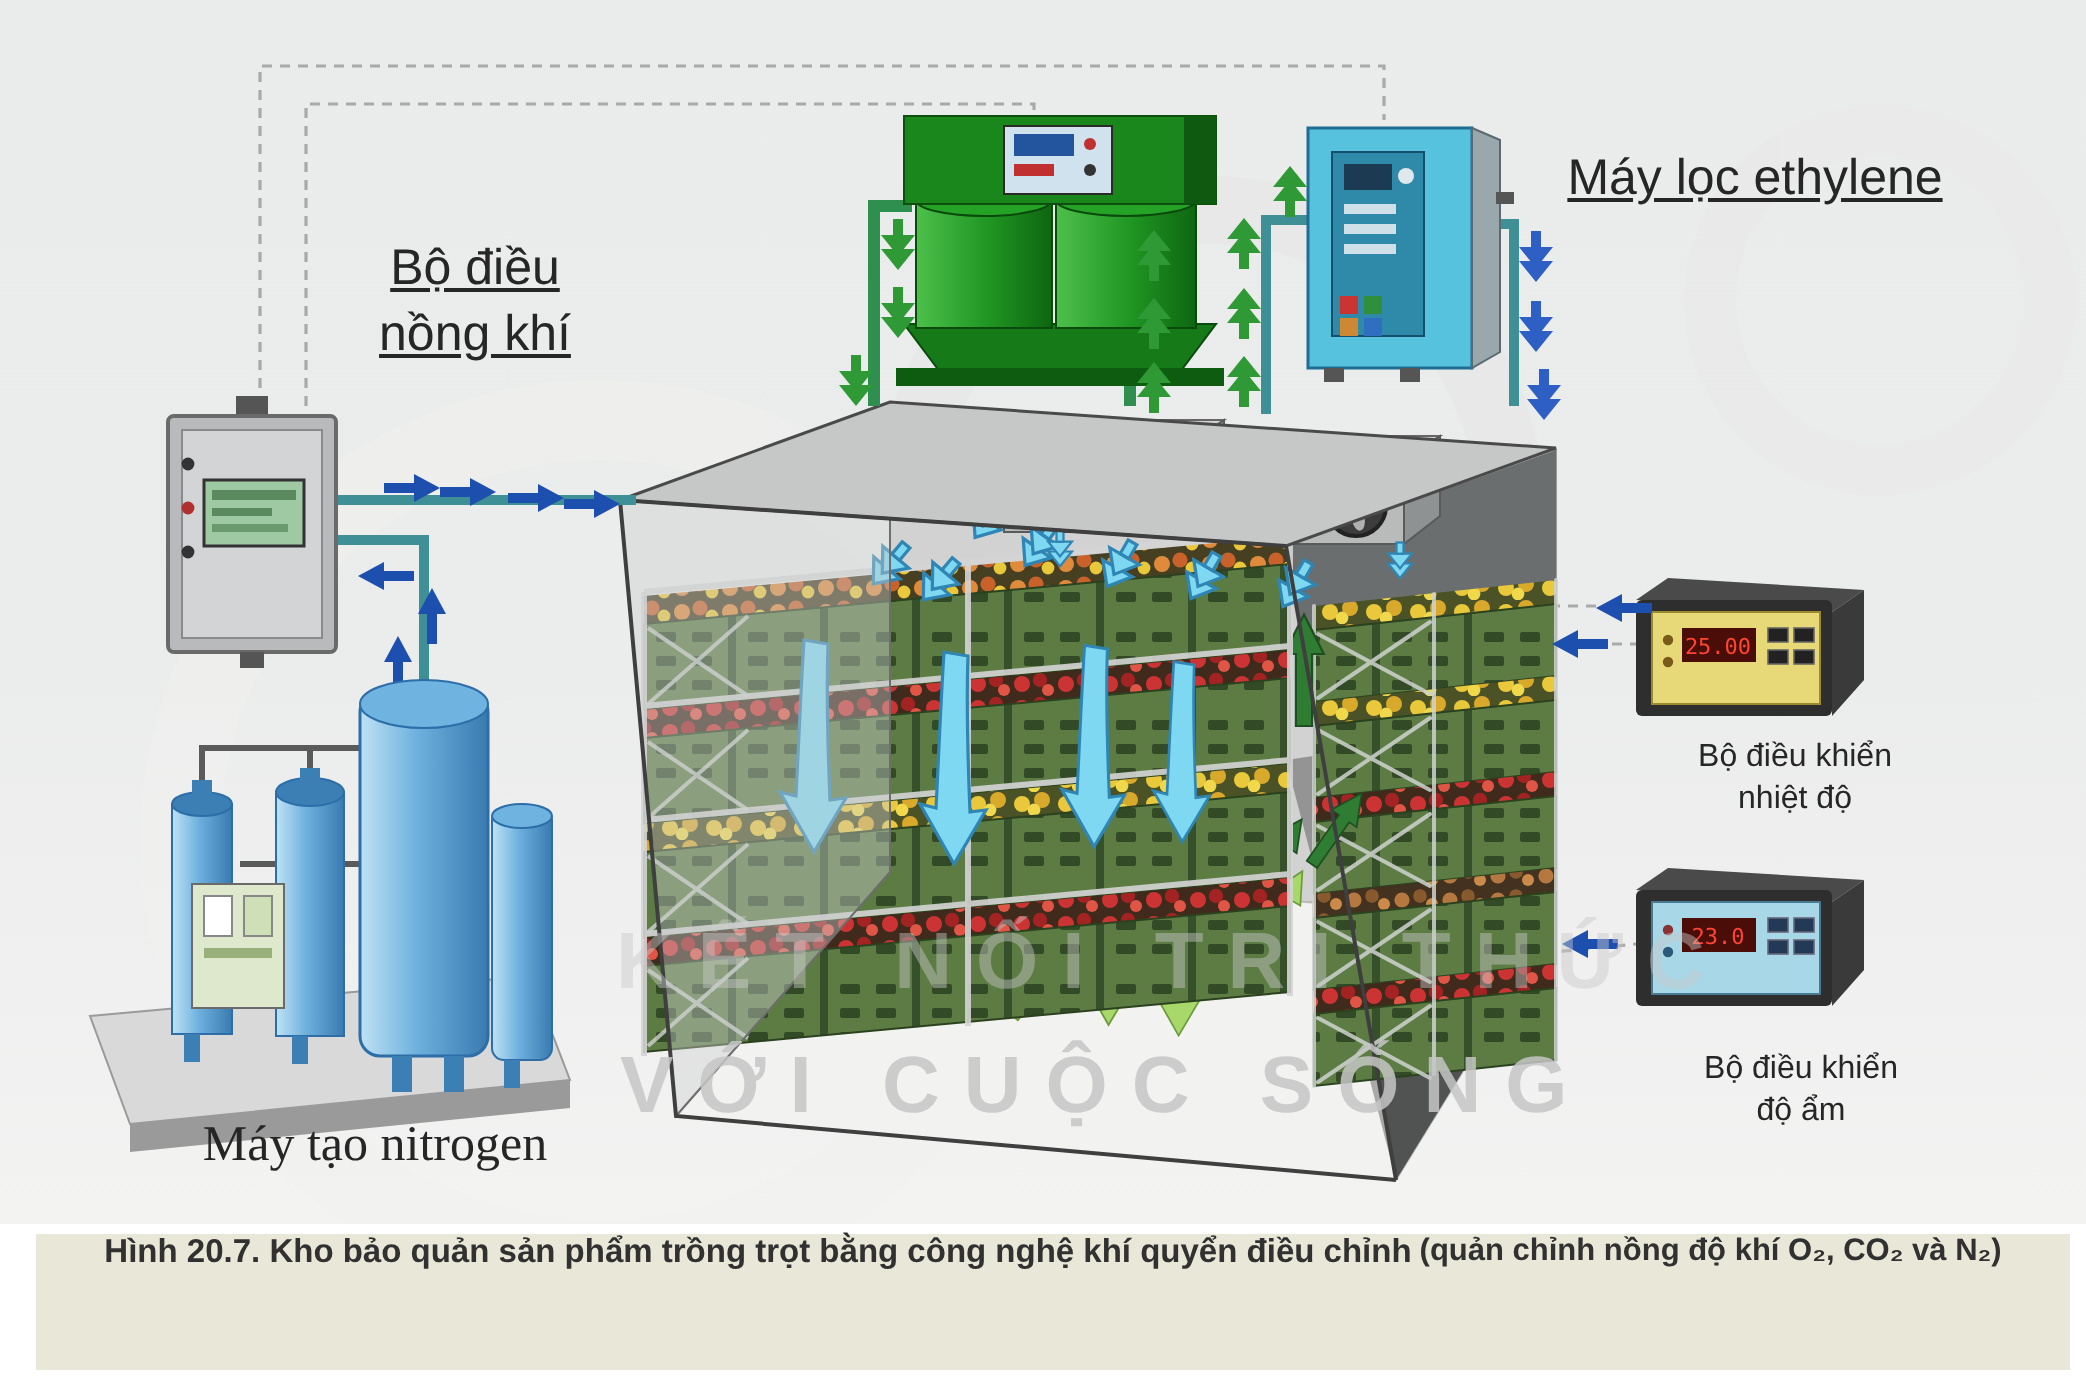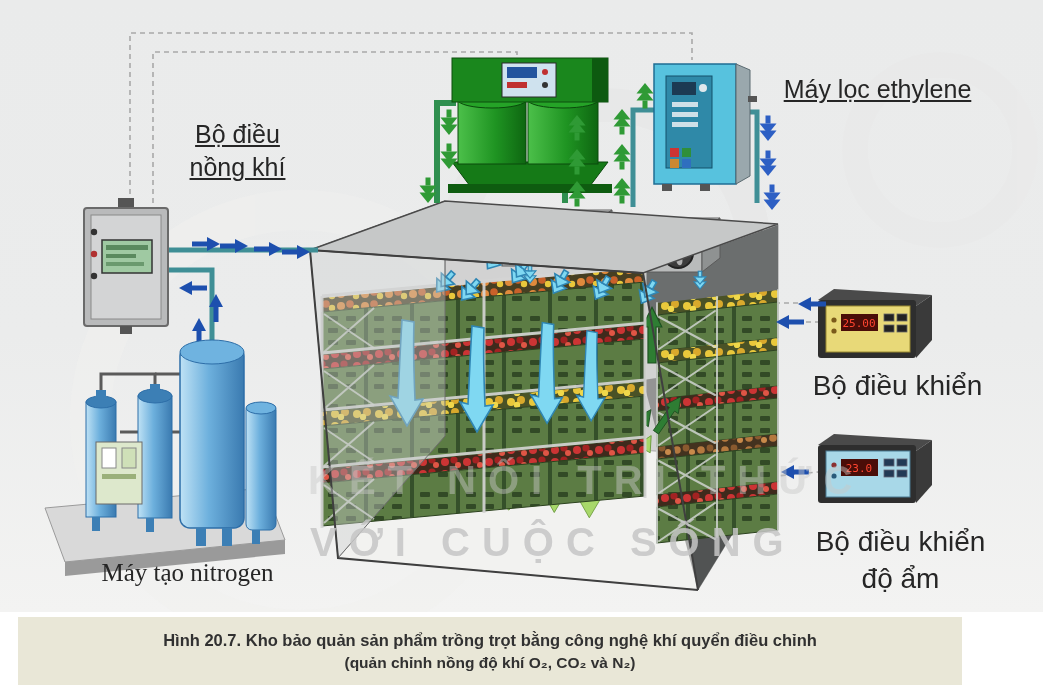--- a/index.html
+++ b/index.html
@@ -3,24 +3,24 @@
 <meta charset="utf-8">
 <style>
   html,body{margin:0;padding:0;background:#fff;}
   .stage{position:relative;width:1043px;height:693px;overflow:hidden;background:#fff;
          font-family:"Liberation Sans",sans-serif;}
   .diagram-bg{position:absolute;left:0;top:0;width:1043px;height:612px;
               background:linear-gradient(180deg,#eaebeb 0%,#ebecec 55%,#f3f3f2 100%);}
   svg{position:absolute;left:0;top:0;}
   .lbl{position:absolute;color:#262626;text-align:center;line-height:1.32;}
   .lbl-big{font-size:25px;}
-  .lbl-med{font-size:28px;}
-  .caption-bar{position:absolute;left:18px;top:617px;width:944px;height:68px;
+  .lbl-med{font-size:16px;}
+  .caption-bar{position:absolute;left:18px;top:617px;width:1017px;height:68px;
                background:#e9e7d7;text-align:center;color:#313131;
-               display:flex;flex-direction:column;justify-content:center;gap:4px;}
+               display:flex;flex-direction:row;justify-content:center;gap:4px;}
   .caption-line1{font-size:16.5px;font-weight:bold;}
   .caption-line2{font-size:15.5px;font-weight:bold;}
 </style>
 </head>
 <body>
 
 <div class="stage">
   <div class="diagram-bg"></div>
 
   <svg width="1043" height="612" viewBox="0 0 1043 612">
@@ -444,20 +444,21 @@
   </div>
   <div class="lbl lbl-big" style="left:150px;top:118px;width:175px;text-decoration:underline;">
     <div>Bộ điều</div>
     <div>nồng khí</div>
   </div>
   <div class="lbl lbl-big" style="left:50px;top:556px;width:275px;font-family:Liberation Serif, serif;">
     <span>Máy tạo nitrogen</span>
   </div>
   <div class="lbl lbl-med" style="left:790px;top:368px;width:215px;">
     <div>Bộ điều khiển</div>
+    <div>nhiệt độ</div>
   </div>
   <div class="lbl lbl-med" style="left:793px;top:524px;width:215px;">
     <div>Bộ điều khiển</div>
     <div>độ ẩm</div>
   </div>
 
   <div class="caption-bar">
     <div class="caption-line1">Hình 20.7. Kho bảo quản sản phẩm trồng trọt bằng công nghệ khí quyển điều chỉnh</div>
     <div class="caption-line2">(quản chỉnh nồng độ khí O₂, CO₂ và N₂)</div>
   </div>

